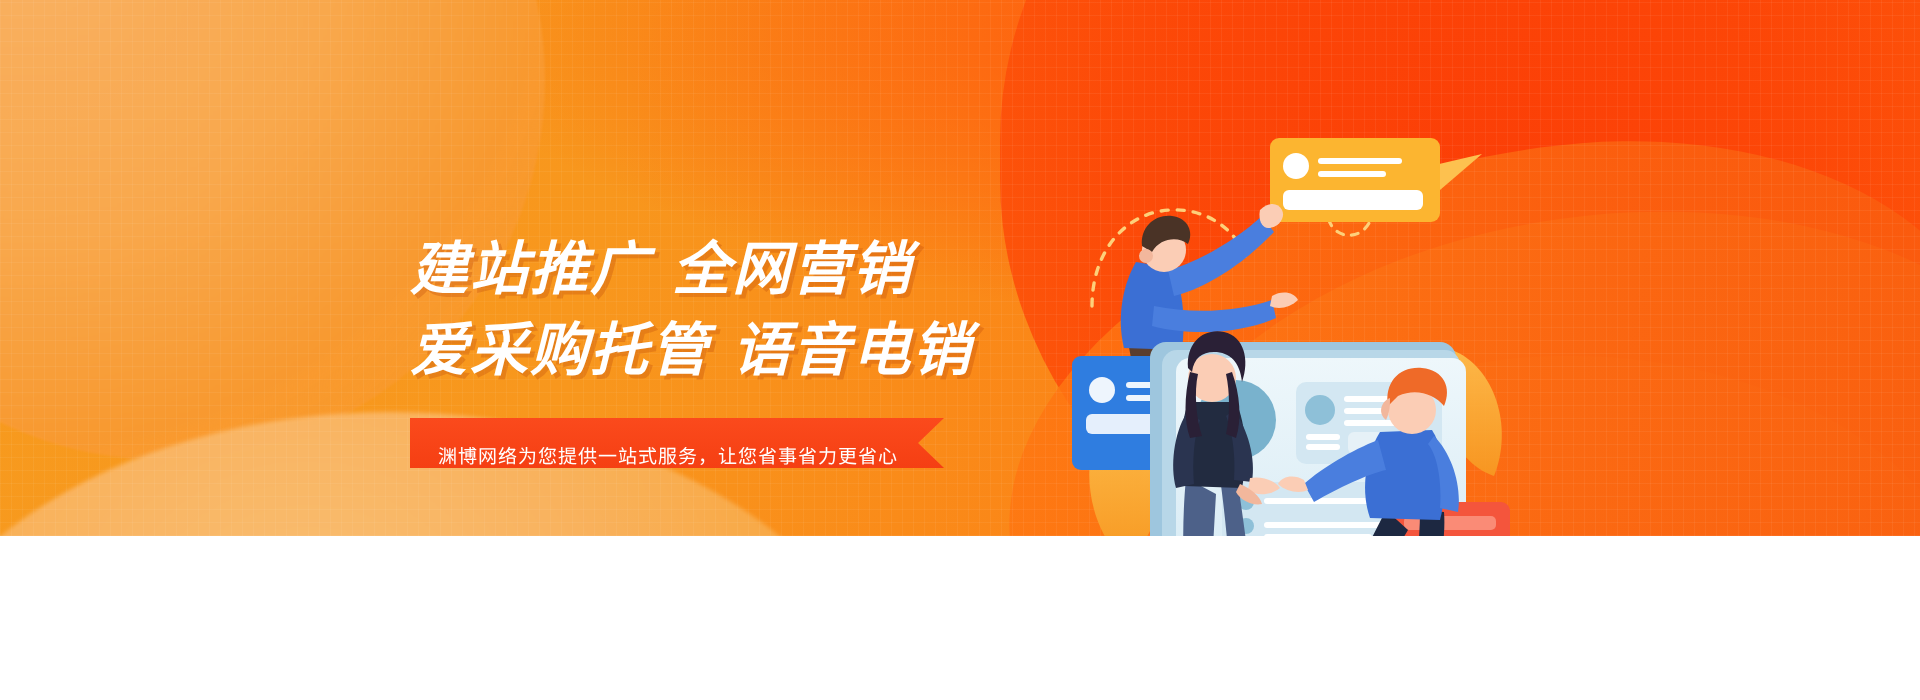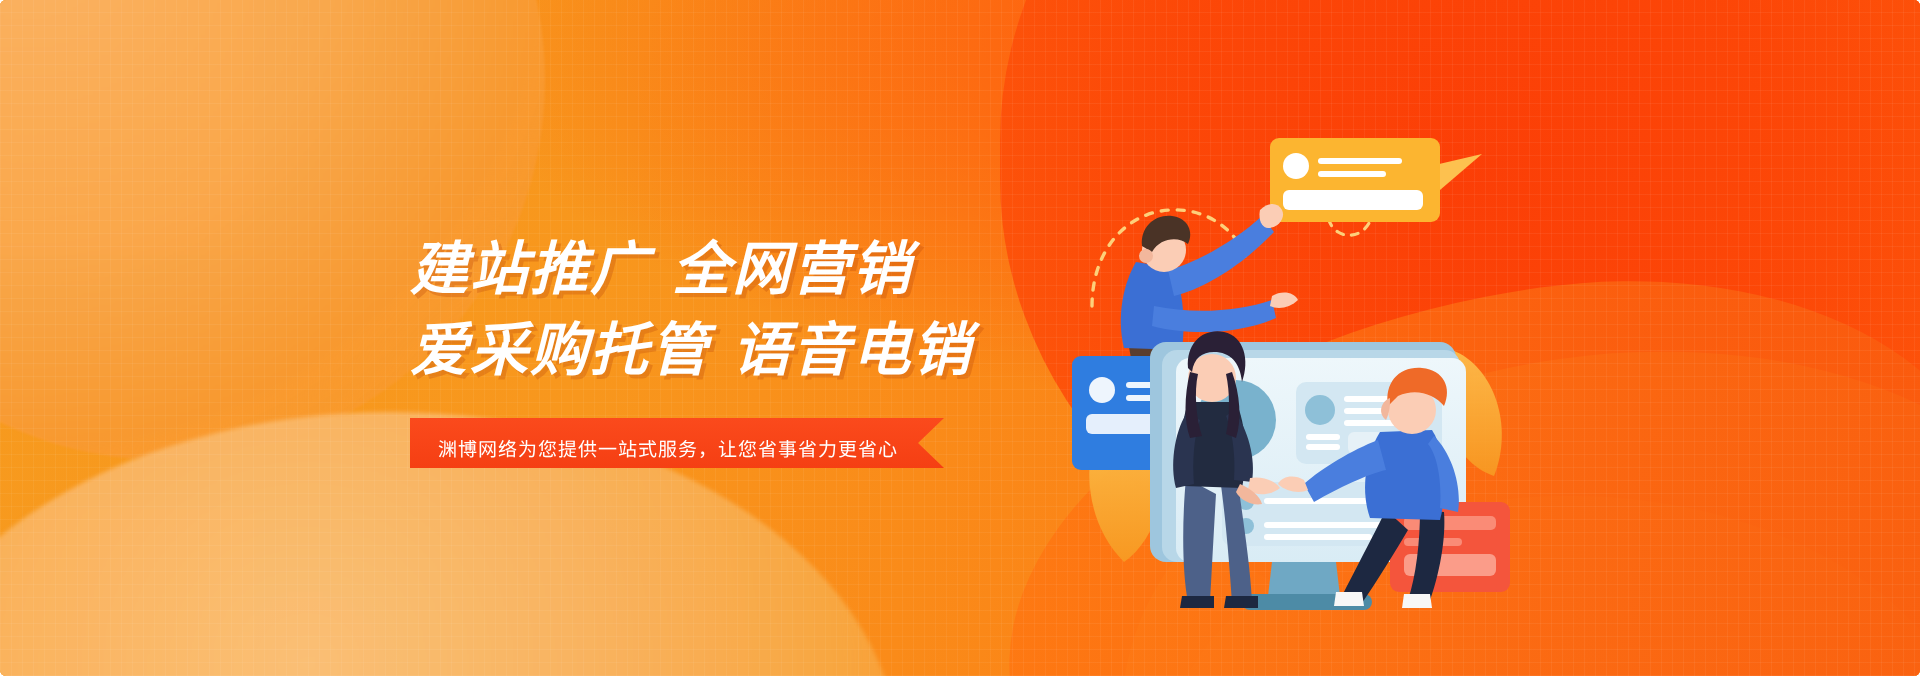--- a/index.html
+++ b/index.html
@@ -1,24 +1,23 @@
 <!DOCTYPE html>
 <html lang="zh-CN"><head>
 <meta charset="utf-8">
 <title>Banner</title>
 <style>
   html,body{margin:0;padding:0;background:#fff;}
   body{font-family:"Liberation Sans","DejaVu Sans",sans-serif;}
 
   .banner{
     position:relative;
-    width:1920px;height:676px;
+    width:1920px;height:536px;
     overflow:hidden;
     background:#f5921f;
-    border-radius:6px;
   }
 
   
   .bg-base{
     position:absolute;inset:0;
     background:
       radial-gradient(120% 115% at 86% 6%, #ff4e0a 0%, #ff5a0d 18%, rgba(255,106,14,0) 52%),
       linear-gradient(100deg,#f79a1e 0%,#f8971d 32%,#fb8517 58%,#fd6d11 78%,#ff5c0c 100%);
   }
   
@@ -93,22 +92,22 @@
     color:#ffffff;
     white-space:nowrap;
     text-shadow:4px 4px 0 rgba(190,72,10,.30);
   }
   .headline + .headline{margin-top:14px;}
 
   
   .ribbon{
     position:absolute;left:410px;top:418px;
     height:50px;
-    display:flex;align-items:flex-start;
-    padding:16px 46px 0 28px;
+    display:flex;align-items:flex-end;
+    padding:0 46px 0 28px;
     background:#f8441a;
     background:linear-gradient(180deg,#fb4a1c 0%,#f53f13 100%);
     -webkit-clip-path:polygon(0 0,100% 0,calc(100% - 26px) 50%,100% 100%,0 100%);
     clip-path:polygon(0 0,100% 0,calc(100% - 26px) 50%,100% 100%,0 100%);
     box-sizing:border-box;
   }
   .ribbon-text{
     font-family:"DejaVu Sans","Liberation Sans",sans-serif;
     font-size:19px;
     letter-spacing:1px;

